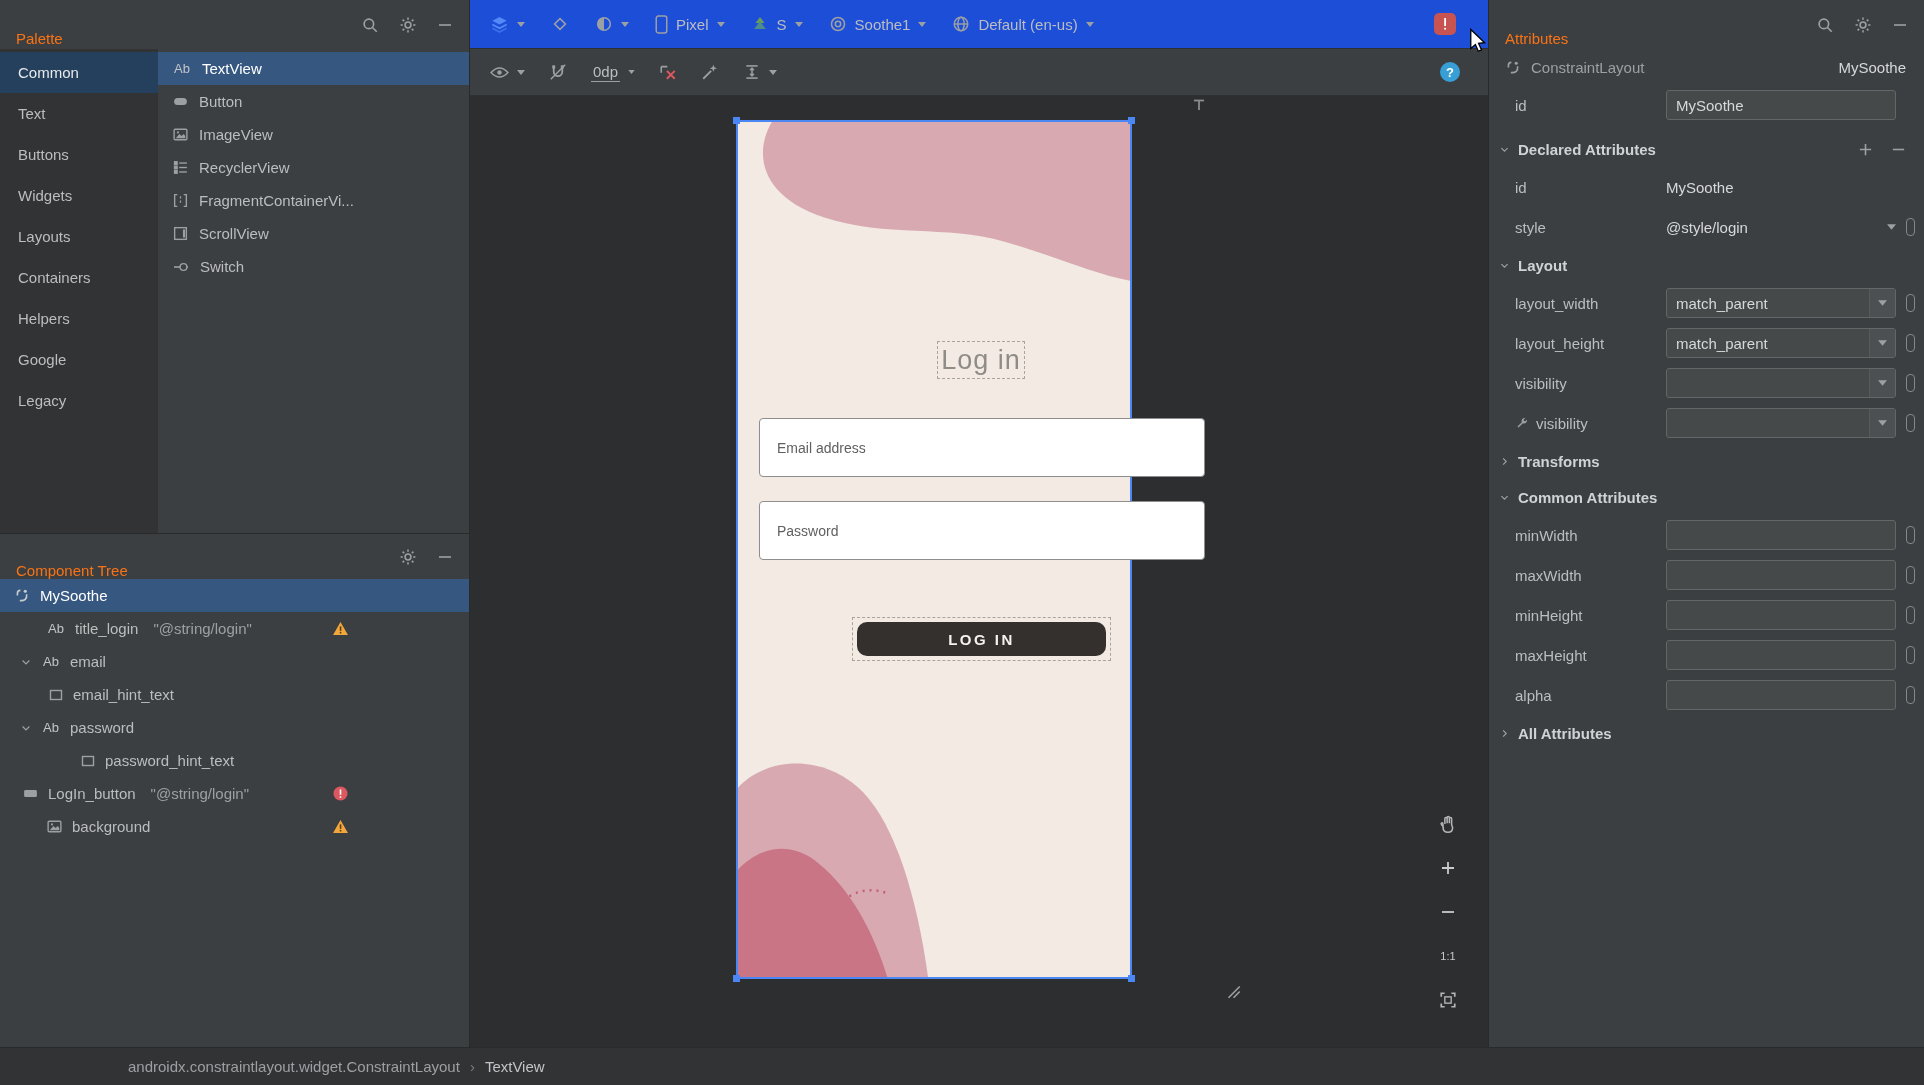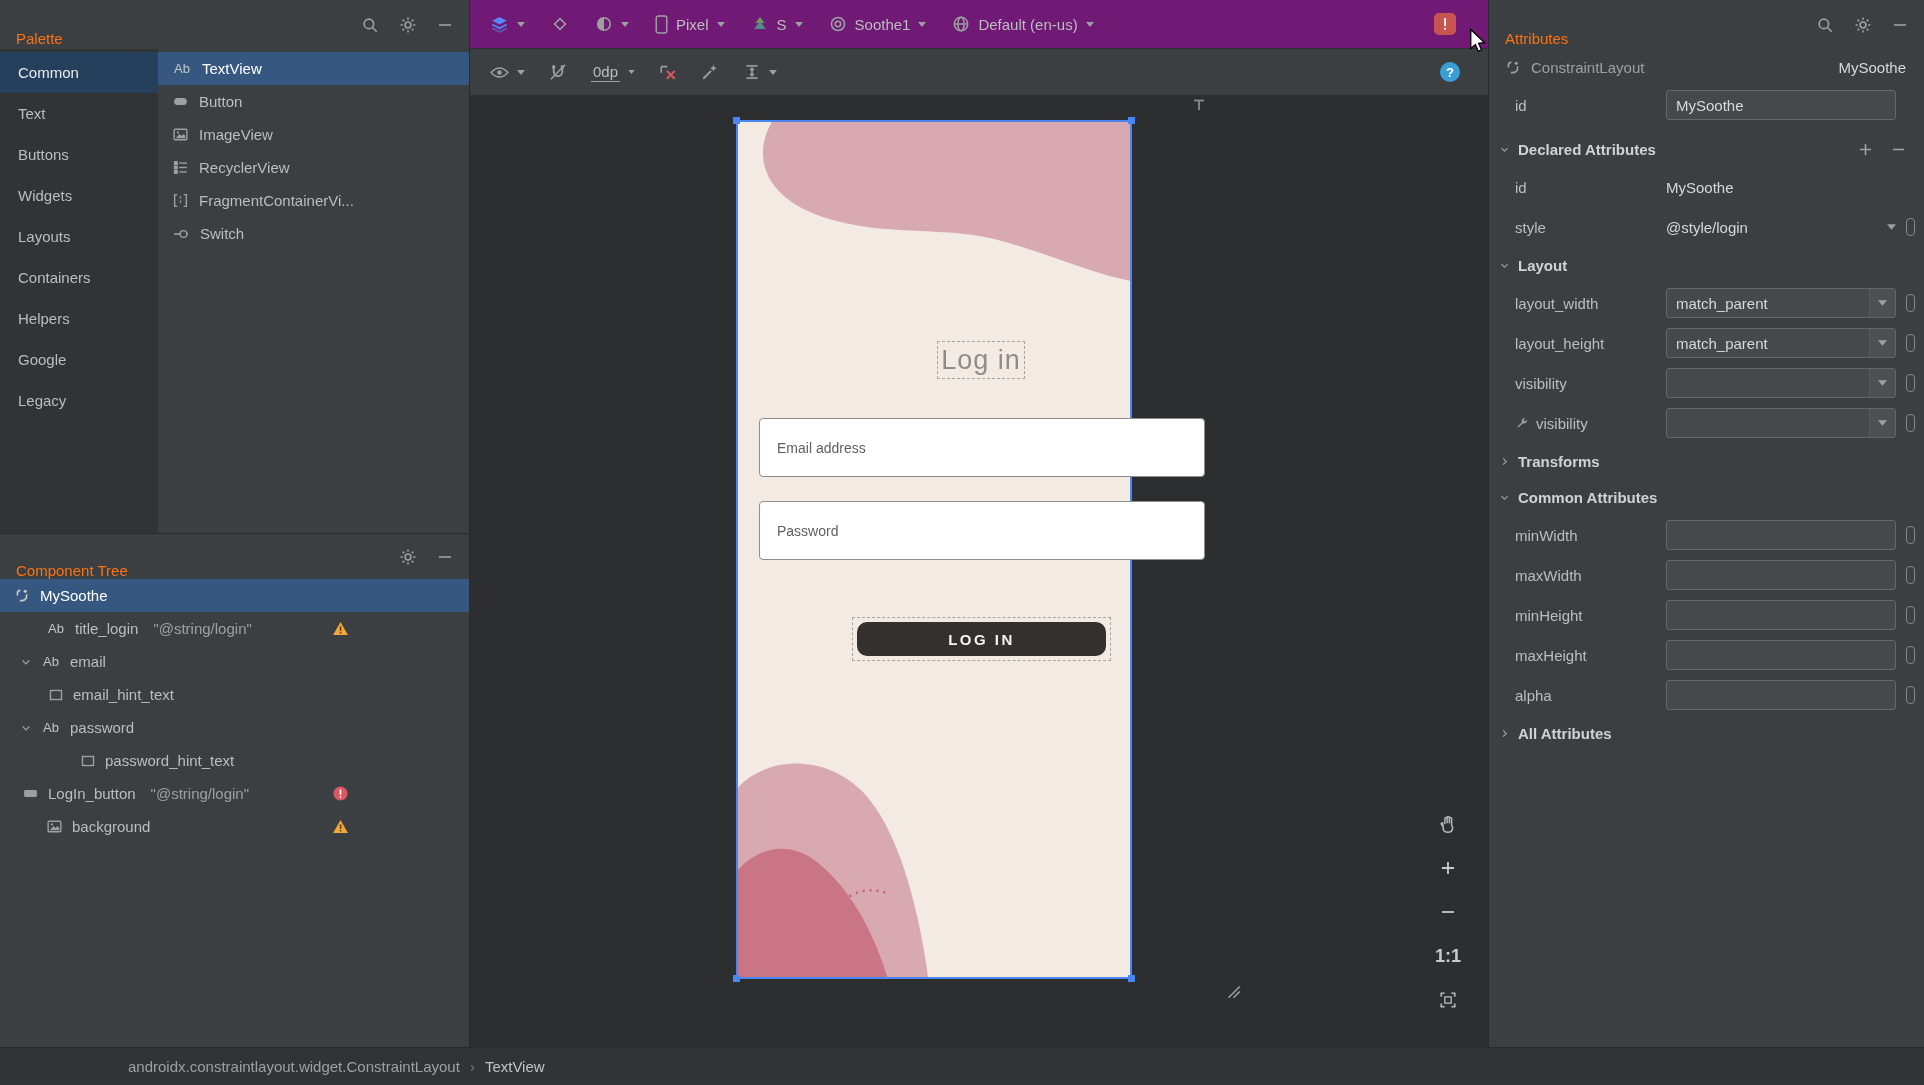--- a/index.html
+++ b/index.html
@@ -33,21 +33,21 @@
   .tree { flex:1; display:flex; flex-direction:column; }
   .tree-header { height:45px; display:flex; align-items:center; padding:0 16px; }
   .tree-row { height:33px; display:flex; align-items:center; gap:9px; padding-left:14px; position:relative; }
   .tree-row.selected { background:#365880; color:#FFFFFF; }
   .tlabel { white-space:nowrap; }
   .tvalue { color:#9DA0A3; margin-left:6px; white-space:nowrap; }
   .tree-badge { position:absolute; right:120px; top:8px; }
 
   
   .center { position:absolute; left:470px; top:0; width:1018px; height:1047px; display:flex; flex-direction:column; }
-  .device-toolbar { height:49px; background:#701a75; border-bottom:1px solid #2E3032;
+  .device-toolbar { height:49px; background:#1d4ed8; border-bottom:1px solid #2E3032;
     display:flex; align-items:center; gap:26px; padding:0 16px 0 20px; }
   .tb-group { display:flex; align-items:center; gap:8px; cursor:default; }
   .tb-label { color:#BBBDBF; }
   .design-toolbar { height:47px; background:#3C3F41; border-bottom:1px solid #2E3032;
     display:flex; align-items:center; gap:24px; padding:0 16px 0 20px; }
   .margin-label { color:#BBBDBF; border-bottom:1px solid #9DA0A3; padding:0 2px 1px 2px; }
   .help-badge { margin-left:auto; margin-right:12px; width:20px; height:20px; border-radius:50%;
     background:#389FD6; color:#fff; font-size:13px; font-weight:bold; display:flex; align-items:center; justify-content:center; }
   .error-badge { margin-left:auto; margin-right:16px; width:22px; height:22px; border-radius:5px; background:#C75450;
     display:flex; align-items:center; justify-content:center; }
@@ -68,21 +68,21 @@
     border:1px solid #8E8E8E; border-radius:4px; display:flex; align-items:center; padding-left:17px;
     color:#5F5F5F; font-size:14px; }
   .field-email { top:296px; } .field-password { top:379px; }
   .login-btn-box { position:absolute; left:114px; top:495px; width:259px; height:44px;
     border:1px dashed #A9A49E; display:flex; align-items:center; justify-content:center; }
   .login-btn { width:249px; height:34px; background:#33302E; border-radius:10px; color:#F5F2EF;
     display:flex; align-items:center; justify-content:center; font-size:15px; font-weight:bold; letter-spacing:2.5px; }
 
   .zoom-col { position:absolute; left:958px; width:40px; display:flex; flex-direction:column; align-items:center; }
   .zoom-item { height:44px; display:flex; align-items:center; justify-content:center; color:#B4B7BA; width:100%; }
-  .zoom-ratio { font-size:18px; font-weight:bold; color:#C8CBCE; }
+  .zoom-ratio { font-size:11px; font-weight:normal; color:#C8CBCE; }
   .t-anchor { position:absolute; left:722px; top:2px; color:#8A8D90; }
   .resize-handle { position:absolute; left:756px; top:888px; }
 
   
   .right-panel { position:absolute; left:1488px; top:0; width:436px; height:1047px;
     background:#3C3F41; border-left:1px solid #282A2C; }
   .comp-row { height:36px; display:flex; align-items:center; gap:9px; padding:0 18px 0 16px; }
   .comp-type { color:#9DA0A3; }
   .comp-id { margin-left:auto; color:#D6D8DA; }
   .idrow { height:40px; display:flex; align-items:center; padding-left:26px; }
@@ -209,20 +209,29 @@
             <span class="ic">
                 <svg width="17" height="17" viewBox="0 0 16 16">
                   <path d="M5 2.5H2.5v11H5M11 2.5h2.5v11H11" fill="none" stroke="currentColor" stroke-width="1.3"></path>
                   <line x1="8" y1="4" x2="8" y2="12" stroke="currentColor" stroke-width="1.2" stroke-dasharray="2 2"></line>
                 </svg>
               </span>
             <span>FragmentContainerVi...</span>
           </div>
           <div class="comp-item">
             <span class="ic">
+                <svg width="17" height="17" viewBox="0 0 16 16">
+                  <rect x="2.5" y="2.5" width="11" height="11" fill="none" stroke="currentColor" stroke-width="1.3"></rect>
+                  <line x1="11.3" y1="4.2" x2="11.3" y2="11.8" stroke="currentColor" stroke-width="2"></line>
+                </svg>
+              </span>
+            <span>ScrollView</span>
+          </div>
+          <div class="comp-item">
+            <span class="ic">
                 <svg width="18" height="14" viewBox="0 0 18 12">
                   <line x1="2" y1="6" x2="16" y2="6" stroke="currentColor" stroke-width="1.6"></line>
                   <circle cx="11.5" cy="6" r="3.4" fill="#3C3F41" stroke="currentColor" stroke-width="1.4"></circle>
                 </svg>
               </span>
             <span>Switch</span>
           </div>
         </div>
       </div>
     </div>

